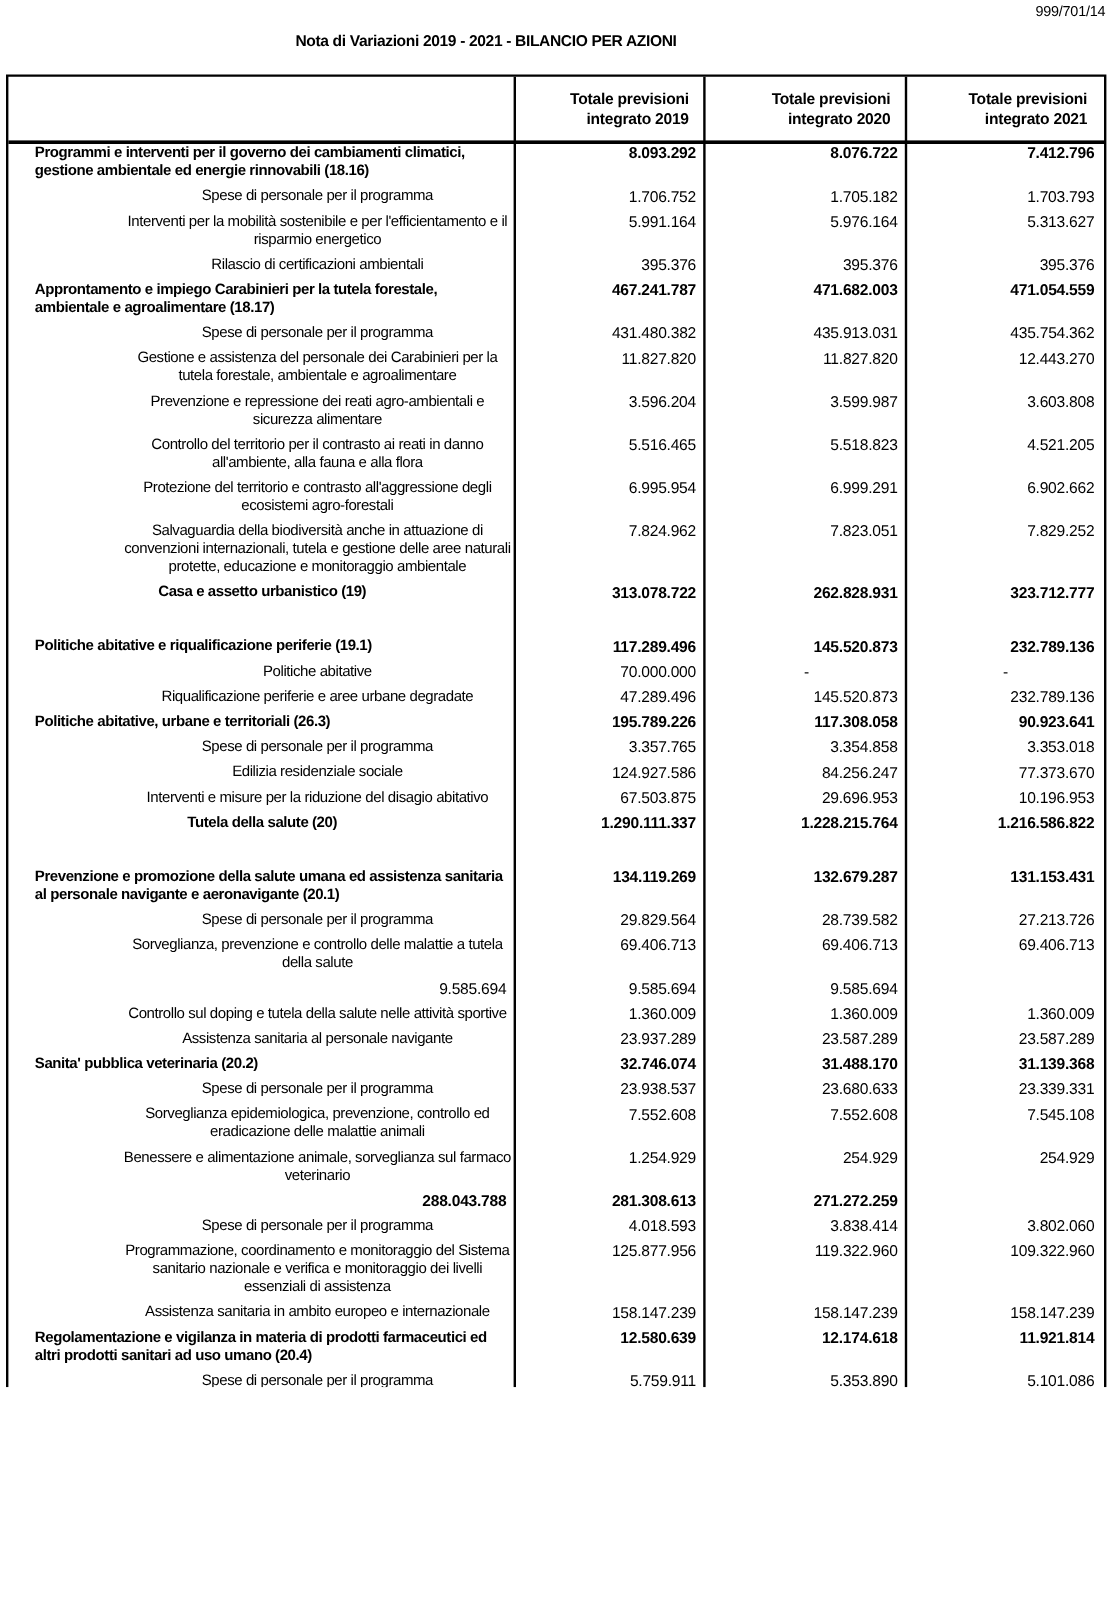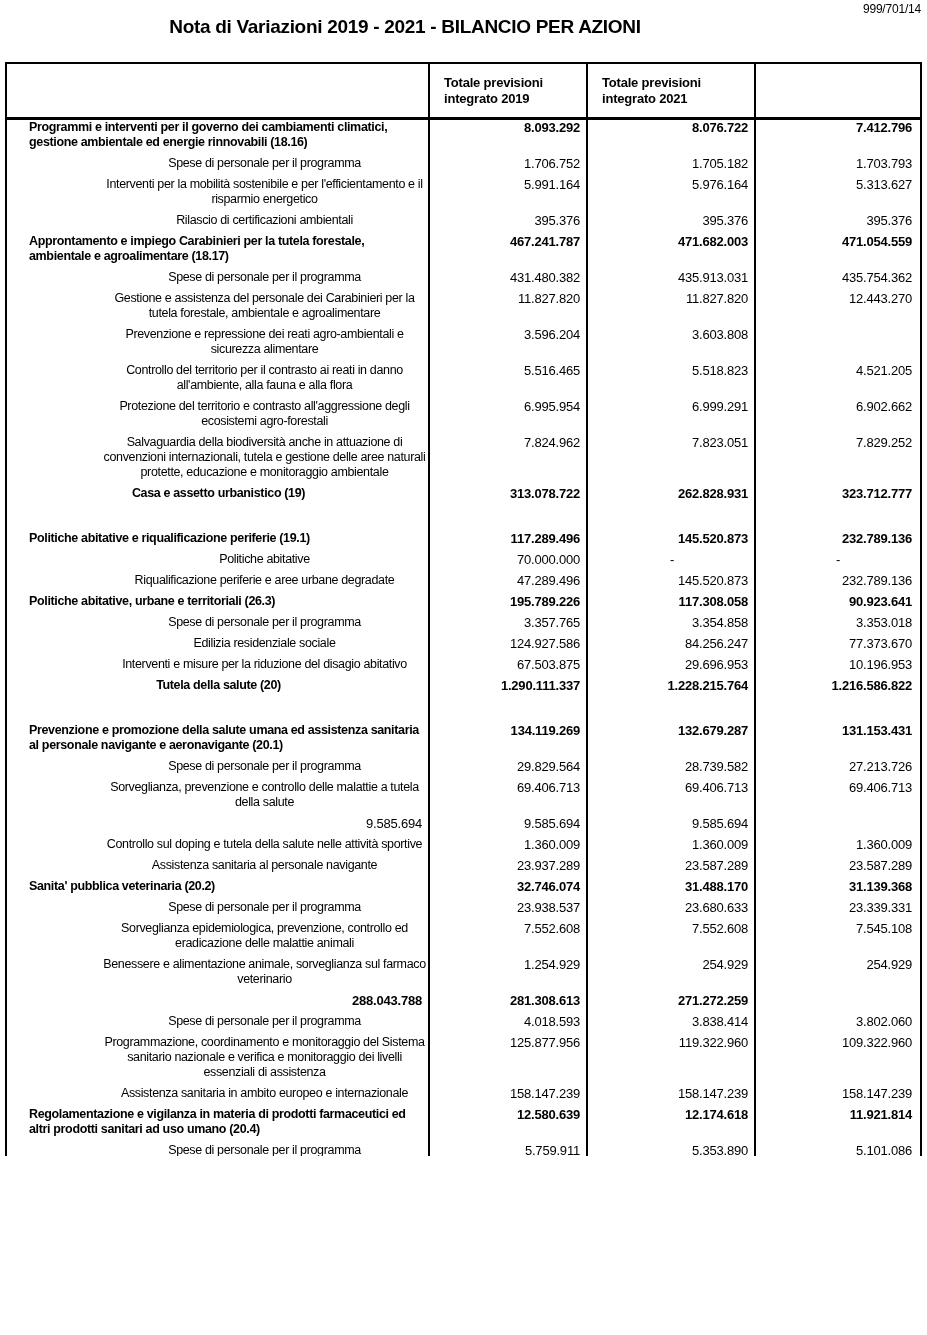--- a/index.html
+++ b/index.html
@@ -18,25 +18,25 @@
   }
   .doc-number {
     position: absolute;
     top: 2px;
     right: 6px;
     font-size: 12px;
     letter-spacing: -0.2px;
   }
   .title {
     position: absolute;
-    top: 16px;
+    top: 26px;
     left: 0;
     width: 810px;
     text-align: center;
-    font-size: 19px;
+    font-size: 13px;
     font-weight: bold;
     letter-spacing: -0.3px;
   }
   .budget-table {
     position: absolute;
     left: 5px;
     top: 62px;
     width: 917px;
     height: 1268px;
     box-sizing: border-box;
@@ -56,21 +56,21 @@
   .table-header {
     display: grid;
     grid-template-columns: 423px 158px 168px 1fr;
     height: 53px;
     border-bottom: 3px solid #000;
   }
   .table-header .hcell {
     display: flex;
     align-items: center;
     justify-content: center;
-    text-align: left;
+    text-align: right;
     font-size: 13px;
     font-weight: bold;
     line-height: 16px;
     letter-spacing: -0.2px;
     padding: 0 14px;
   }
   .table-body {
   }
   .row {
     display: grid;
@@ -109,20 +109,21 @@
   <div class="title">Nota di Variazioni 2019 - 2021 - BILANCIO PER AZIONI</div>
 
   <div class="budget-table">
     <div class="v-line c1"></div>
     <div class="v-line c2"></div>
     <div class="v-line c3"></div>
 
     <div class="table-header">
       <div class="hcell"></div>
       <div class="hcell">Totale previsioni integrato 2019</div>
+      <div class="hcell">Totale previsioni integrato 2020</div>
       <div class="hcell">Totale previsioni integrato 2021</div>
     </div>
 
     <div class="table-body">
         <div class="row lvl1 bold">
           <div class="desc">Programmi e interventi per il governo dei cambiamenti climatici, gestione ambientale ed energie rinnovabili (18.16)</div>
           <div class="val">8.093.292</div>
           <div class="val">8.076.722</div>
           <div class="val">7.412.796</div>
         </div>
@@ -158,20 +159,21 @@
         </div>
         <div class="row lvl2">
           <div class="desc">Gestione e assistenza del personale dei Carabinieri per la tutela forestale, ambientale e agroalimentare</div>
           <div class="val">11.827.820</div>
           <div class="val">11.827.820</div>
           <div class="val">12.443.270</div>
         </div>
         <div class="row lvl2">
           <div class="desc">Prevenzione e repressione dei reati agro-ambientali e sicurezza alimentare</div>
           <div class="val">3.596.204</div>
+          <div class="val">3.599.987</div>
           <div class="val">3.603.808</div>
         </div>
         <div class="row lvl2">
           <div class="desc">Controllo del territorio per il contrasto ai reati in danno all'ambiente, alla fauna e alla flora</div>
           <div class="val">5.516.465</div>
           <div class="val">5.518.823</div>
           <div class="val">4.521.205</div>
         </div>
         <div class="row lvl2">
           <div class="desc">Protezione del territorio e contrasto all'aggressione degli ecosistemi agro-forestali</div>

